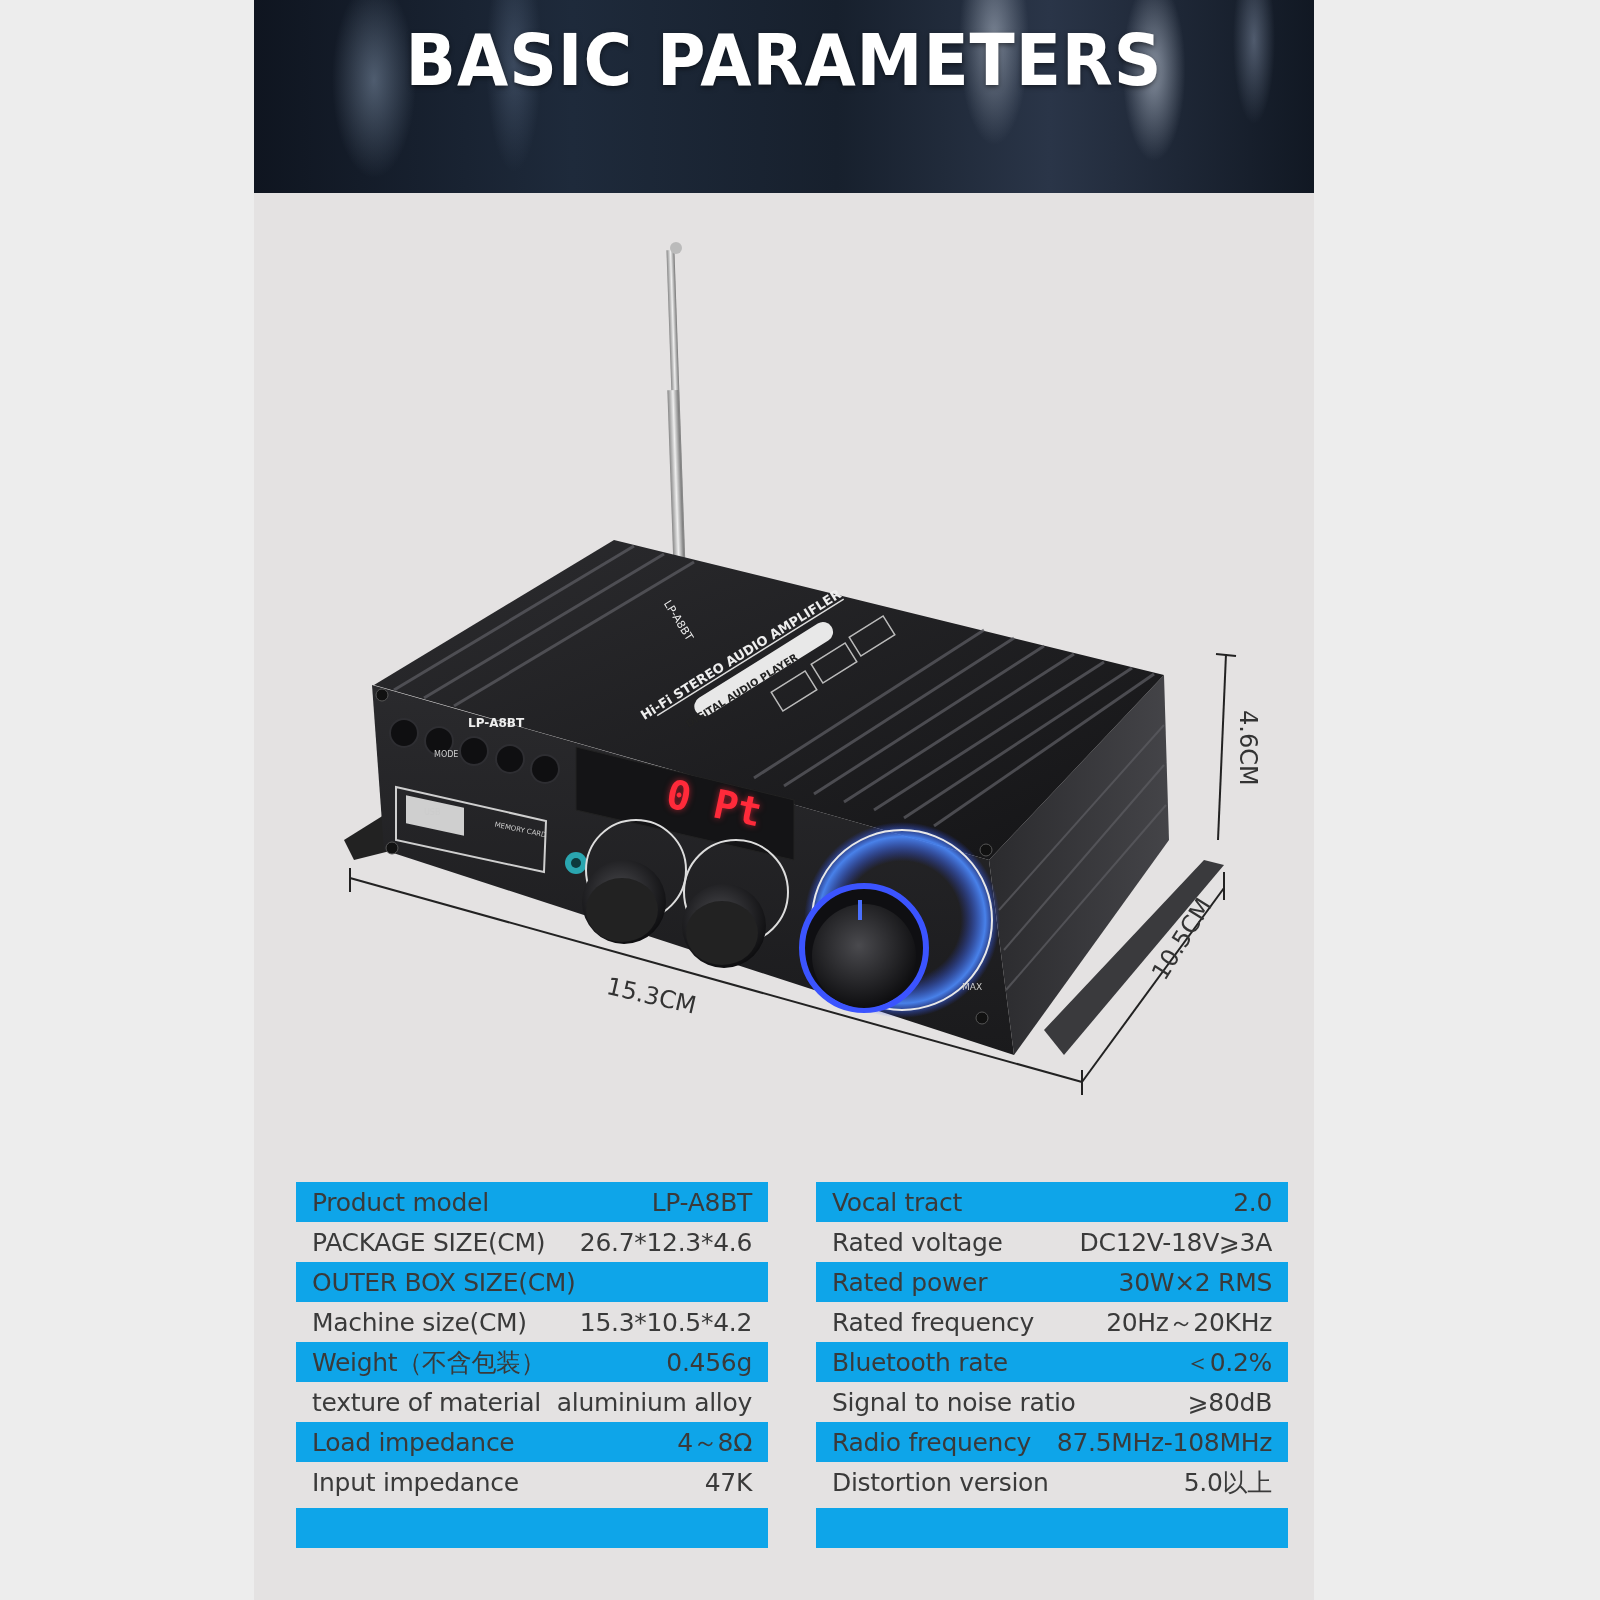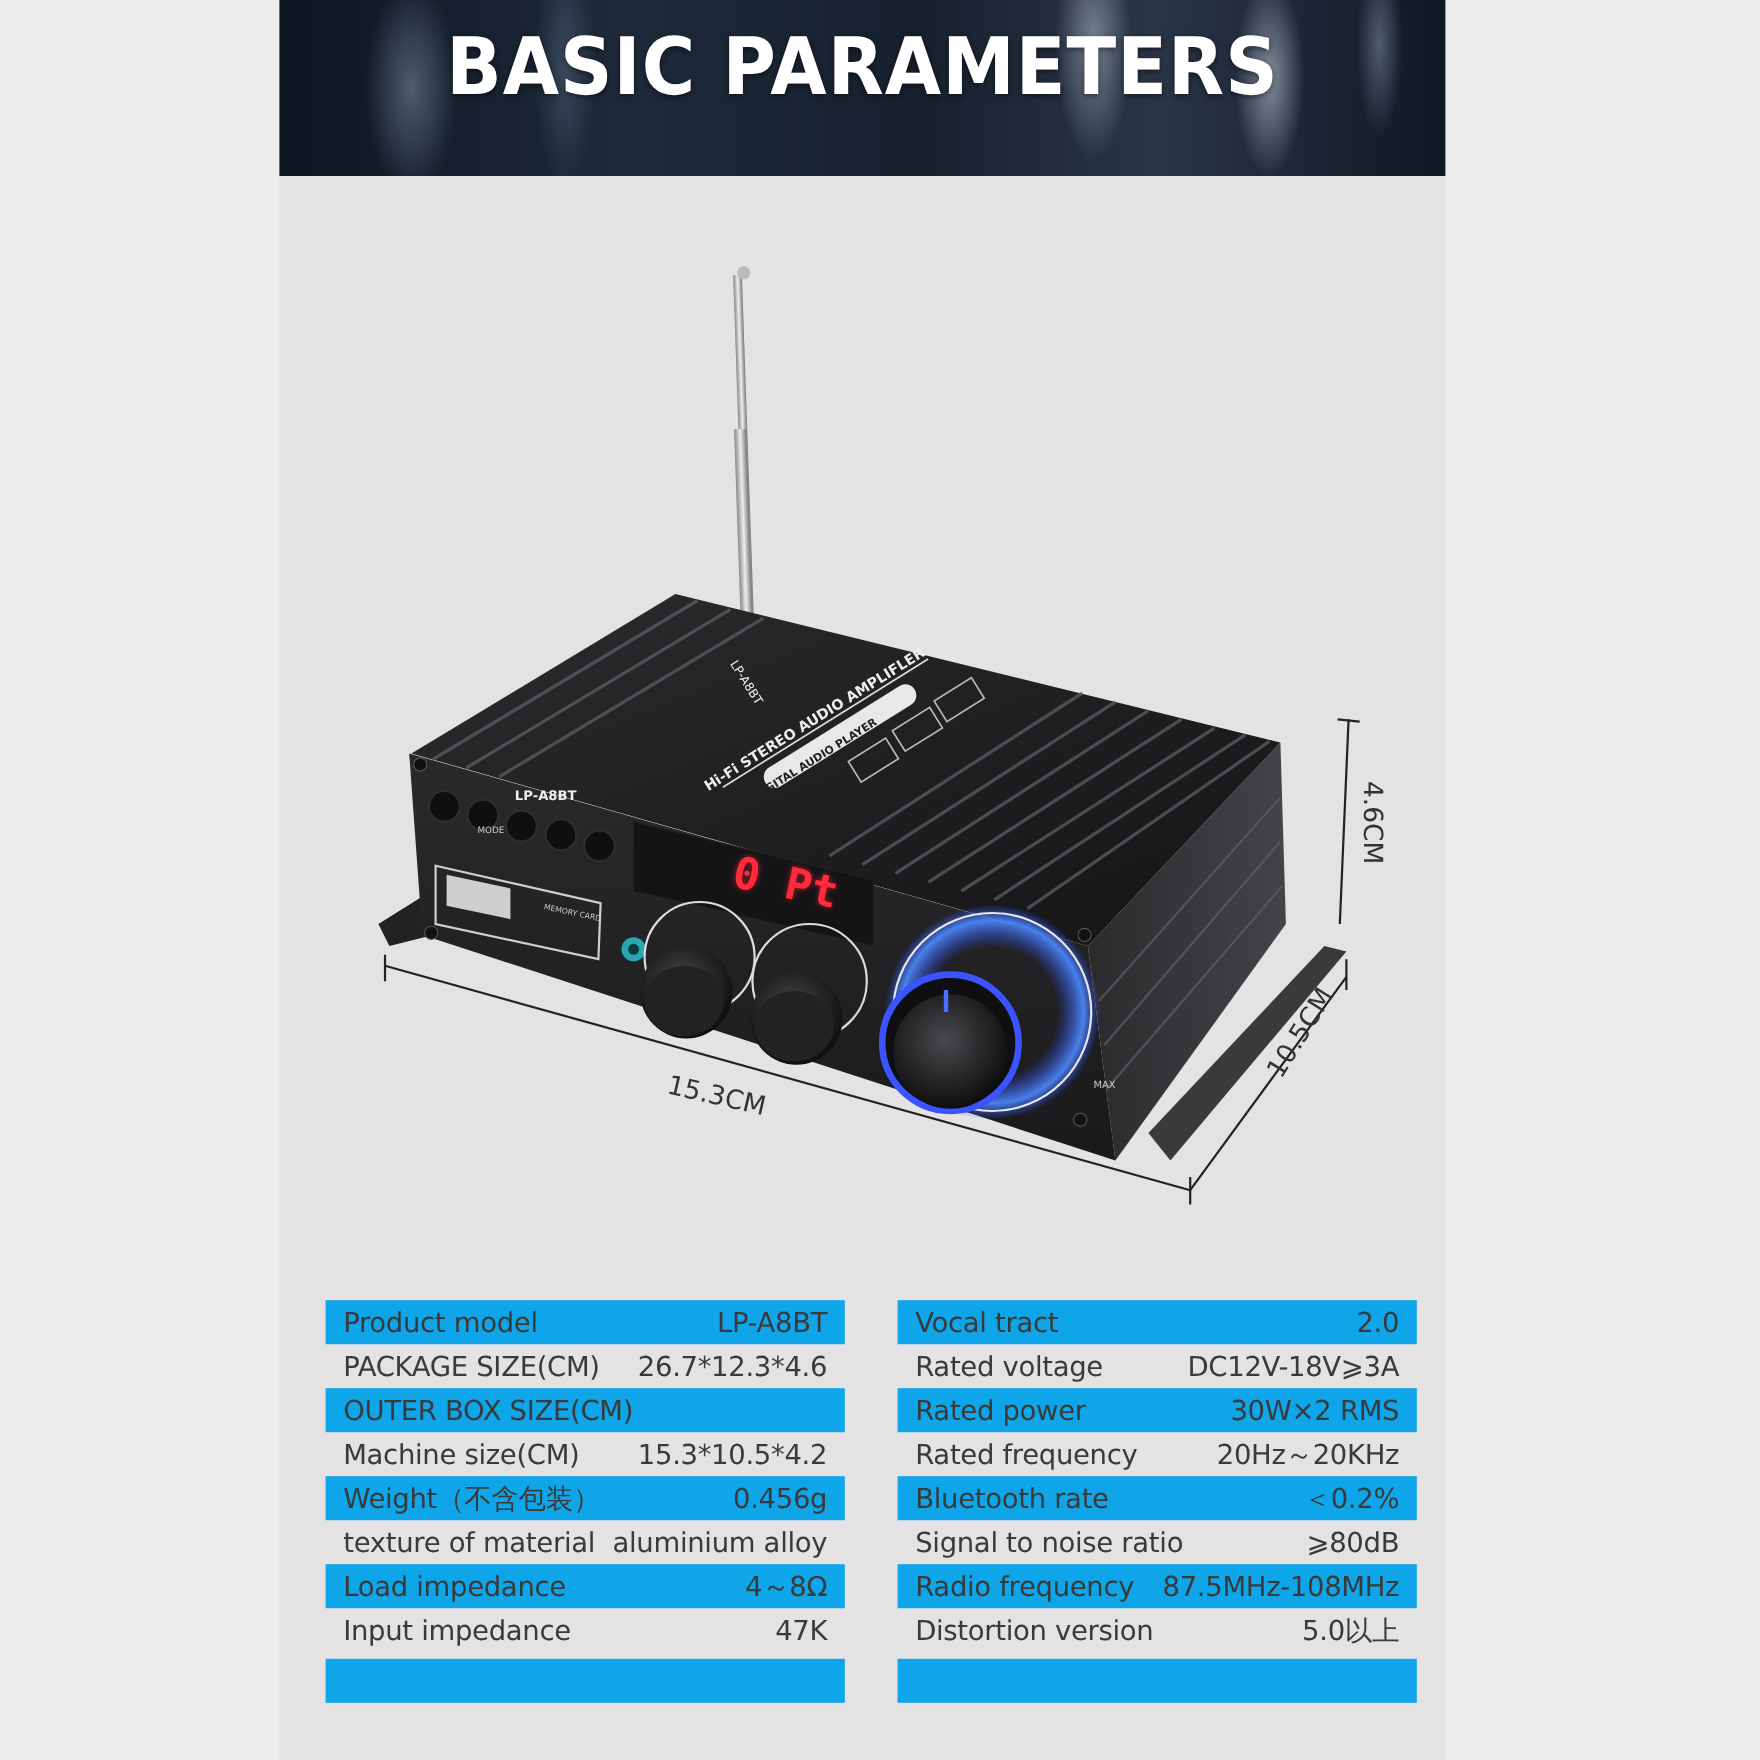--- a/index.html
+++ b/index.html
@@ -4,21 +4,21 @@
   <style>
     * { box-sizing: border-box; margin: 0; padding: 0; }
     html, body { width: 1600px; height: 1600px; background: #ededed; overflow: hidden; }
     body { font-family: "Liberation Sans", "DejaVu Sans", sans-serif; position: relative; }
 
     .panel {
       position: absolute; left: 254px; top: 0; width: 1060px; height: 1600px;
       background: #e4e2e2;
     }
     .banner {
-      position: absolute; left: 0; top: 0; width: 1060px; height: 160px;
+      position: absolute; left: 0; top: 0; width: 1060px; height: 193px;
       background:
         radial-gradient(ellipse 60px 140px at 120px 80px, rgba(150,170,195,0.45), transparent 70%),
         radial-gradient(ellipse 40px 160px at 260px 60px, rgba(120,140,170,0.35), transparent 70%),
         radial-gradient(ellipse 50px 150px at 740px 40px, rgba(190,200,215,0.55), transparent 70%),
         radial-gradient(ellipse 45px 130px at 900px 70px, rgba(200,210,225,0.6), transparent 70%),
         radial-gradient(ellipse 30px 120px at 1000px 40px, rgba(150,165,190,0.45), transparent 70%),
         linear-gradient(90deg, #0f1520 0%, #1e2a3b 30%, #17202d 55%, #2a3548 75%, #111823 100%);
       overflow: hidden;
     }
     .banner-title {
@@ -181,21 +181,21 @@
     </svg>
 
     <div class="dim-label" style="left:214px;top:566px;font-size:12px;color:#eee;font-weight:bold;">LP-A8BT</div>
     <div class="dim-label" style="left:418px;top:448px;font-size:11px;color:#eee;transform:rotate(58deg);transform-origin:left top;">LP-A8BT</div>
     <div class="dim-label" style="left:384px;top:560px;font-size:13px;color:#eee;font-weight:bold;transform:rotate(-32deg);transform-origin:left top;">Hi-Fi STEREO AUDIO AMPLIFLER</div>
     <div class="dim-label" style="left:430px;top:570px;font-size:10px;color:#222;font-weight:bold;transform:rotate(-32deg);transform-origin:left top;">DIGITAL AUDIO PLAYER</div>
 
     <div class="dim-label" style="left:140px;top:600px;font-size:8px;color:#ccc;padding-left:40px;">MODE</div>
     <div class="dim-label" style="left:170px;top:658px;font-size:8px;color:#ccc;">USB</div>
     <div class="dim-label" style="left:240px;top:676px;font-size:7px;color:#ccc;transform:rotate(12deg);">MEMORY CARD</div>
-    <div class="dim-label" style="left:708px;top:832px;font-size:9px;color:#ccc;margin-left:32px;">MAX</div>
+    <div class="dim-label" style="left:708px;top:832px;font-size:9px;color:#ccc;">MAX</div>
 
     <div class="dim-label" style="left:412px;top:630px;font-size:40px;color:#ff2a3a;font-family:'DejaVu Sans Mono',monospace;font-weight:bold;transform:rotate(12deg);text-shadow:0 0 6px rgba(255,40,60,0.6);">0 Pt</div>
 
     <div class="dim-label" style="left:352px;top:832px;transform:rotate(13deg);">15.3CM</div>
     <div class="dim-label" style="left:892px;top:820px;transform:rotate(-58deg);transform-origin:left top;">10.5CM</div>
     <div class="dim-label" style="left:1008px;top:560px;transform:rotate(90deg);transform-origin:left top;">4.6CM</div>
   </div>
 
   <div class="spec-table left">
     <div class="spec-row shaded">

